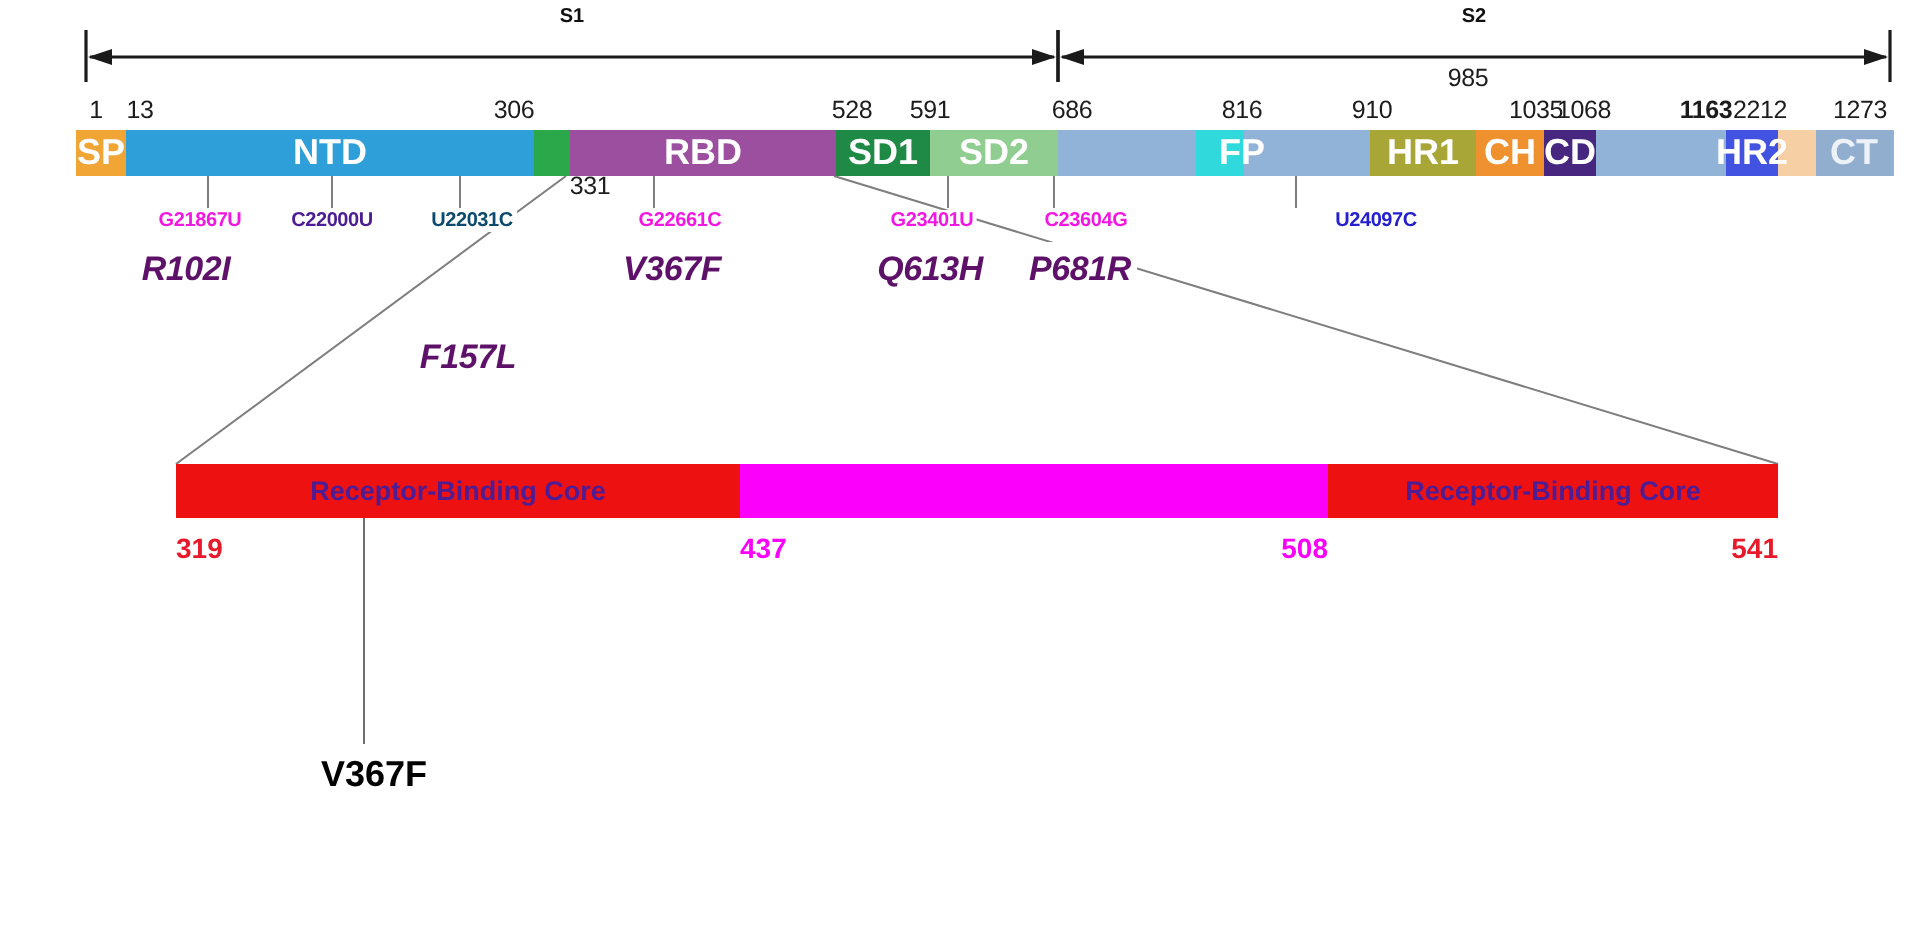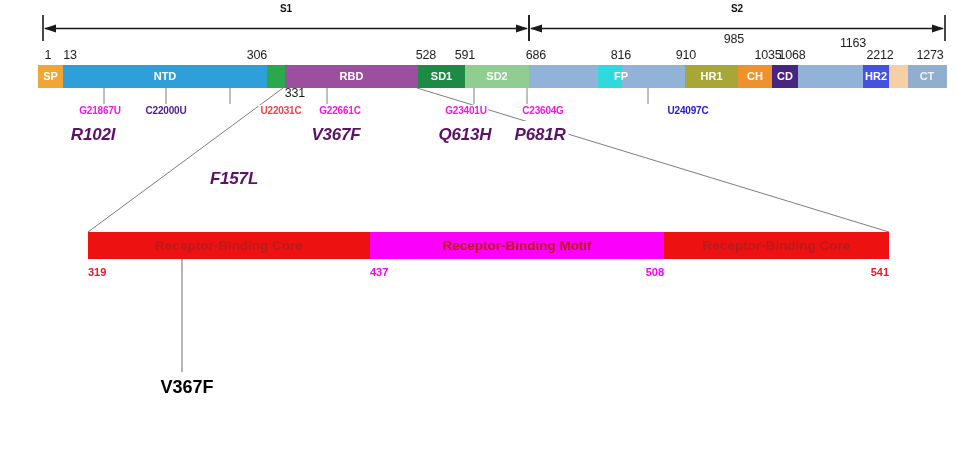--- a/index.html
+++ b/index.html
@@ -8,36 +8,36 @@
     font-family:"Liberation Sans","DejaVu Sans",sans-serif;
   }
   #line-layer{position:absolute;left:0;top:0;width:958px;height:475px;}
   .abs{position:absolute;white-space:nowrap;}
   .ctr{transform:translateX(-50%);}
   .span-label{font-size:10px;font-weight:bold;color:#111;}
   .scale-num{font-size:12.5px;color:#1c1c1c;letter-spacing:-0.2px;}
   .dom-seg{position:absolute;top:65px;height:23px;}
   .dom-label{
     position:absolute;top:65px;height:23px;line-height:23px;
-    font-size:11px;font-weight:bold;color:#ffffff;transform:translateX(-50%);
+    font-size:18px;font-weight:bold;color:#ffffff;transform:translateX(-50%);
   }
   .nt-mut{
     top:105px;font-size:10px;font-weight:bold;background:#ffffff;padding:0 2px;
     letter-spacing:-0.2px;
   }
   .aa-mut{
     top:121px;font-size:17px;font-weight:bold;font-style:italic;color:#5E1168;
     background:#ffffff;padding:4px 3px 0 3px;letter-spacing:-0.2px;
   }
   .rbd-seg{position:absolute;top:232px;height:27px;}
   .rbd-label{
     position:absolute;top:232px;height:27px;line-height:27px;font-size:13.5px;
-    font-weight:bold;color:#b91c1c;transform:translateX(-50%);
+    font-weight:bold;color:#4c1d95;transform:translateX(-50%);
   }
-  .rbd-num{top:266px;font-size:11px;font-weight:bold;}
+  .rbd-num{top:266px;font-size:14px;font-weight:bold;}
   #callout-label{
     top:377px;font-size:18px;font-weight:bold;color:#000;
   }
 </style>
 </head>
 <body>
 
 <div id="stage">
   <svg id="line-layer" width="958" height="475" viewBox="0 0 958 475">
       <line x1="43" y1="15" x2="43" y2="41" stroke="#1a1a1a" stroke-width="1.6"></line>
@@ -70,21 +70,21 @@
     <div class="abs ctr scale-num" style="left: 257px; top: 48px;">306</div>
     <div class="abs ctr scale-num" style="left: 295px; top: 48px; margin-top: 38px;">331</div>
     <div class="abs ctr scale-num" style="left: 426px; top: 48px;">528</div>
     <div class="abs ctr scale-num" style="left: 465px; top: 48px;">591</div>
     <div class="abs ctr scale-num" style="left: 536px; top: 48px;">686</div>
     <div class="abs ctr scale-num" style="left: 621px; top: 48px;">816</div>
     <div class="abs ctr scale-num" style="left: 686px; top: 48px;">910</div>
     <div class="abs ctr scale-num" style="left: 734px; top: 32px;">985</div>
     <div class="abs ctr scale-num" style="left: 768px; top: 48px;">1035</div>
     <div class="abs ctr scale-num" style="left: 792px; top: 48px;">1068</div>
-    <div class="abs ctr scale-num" style="left: 853px; top: 36px;">1163</div>
+    <div class="abs ctr scale-num" style="left: 853px; top: 48px; font-weight: bold;">1163</div>
     <div class="abs ctr scale-num" style="left: 880px; top: 48px;">2212</div>
     <div class="abs ctr scale-num" style="left: 930px; top: 48px;">1273</div>
     <div class="abs dom-seg" style="left: 38px; width: 25px; top: 65px; height: 23px; background: rgb(240, 165, 53);"></div>
     <div class="abs dom-seg" style="left: 63px; width: 204px; top: 65px; height: 23px; background: rgb(46, 159, 217);"></div>
     <div class="abs dom-seg" style="left: 267px; width: 18px; top: 65px; height: 23px; background: rgb(43, 168, 74);"></div>
     <div class="abs dom-seg" style="left: 285px; width: 133px; top: 65px; height: 23px; background: rgb(156, 79, 159);"></div>
     <div class="abs dom-seg" style="left: 418px; width: 47px; top: 65px; height: 23px; background: rgb(31, 138, 70);"></div>
     <div class="abs dom-seg" style="left: 465px; width: 64px; top: 65px; height: 23px; background: rgb(144, 205, 144);"></div>
     <div class="abs dom-seg" style="left: 529px; width: 418px; top: 65px; height: 23px; background: rgb(144, 179, 215);"></div>
     <div class="abs dom-seg" style="left: 598px; width: 24px; top: 65px; height: 23px; background: rgb(48, 217, 219);"></div>
@@ -100,33 +100,32 @@
     <div class="abs dom-label" style="left: 441.5px; top: 65px; color: rgb(255, 255, 255);">SD1</div>
     <div class="abs dom-label" style="left: 497px; top: 65px; color: rgb(255, 255, 255); text-align: right;">SD2</div>
     <div class="abs dom-label" style="left: 621px; top: 65px; color: rgb(255, 255, 255);">FP</div>
     <div class="abs dom-label" style="left: 711.5px; top: 65px; color: rgb(255, 255, 255);">HR1</div>
     <div class="abs dom-label" style="left: 755px; top: 65px; color: rgb(255, 255, 255);">CH</div>
     <div class="abs dom-label" style="left: 785px; top: 65px; color: rgb(255, 255, 255);">CD</div>
     <div class="abs dom-label" style="left: 876px; top: 65px; color: rgb(255, 255, 255);">HR2</div>
     <div class="abs dom-label" style="left: 927px; top: 65px; color: rgb(237, 242, 248);">CT</div>
     <div class="abs ctr nt-mut" style="left: 100px; color: rgb(242, 23, 226);">G21867U</div>
     <div class="abs ctr nt-mut" style="left: 166px; color: #4c1d95;">C22000U</div>
-    <div class="abs ctr nt-mut" style="left: 236px; color: #ef4444; margin-left: 45px;">U22031C</div>
+    <div class="abs ctr nt-mut" style="left: 236px; color: #0c4a6e;">U22031C</div>
     <div class="abs ctr nt-mut" style="left: 340px; color: rgb(242, 23, 226);">G22661C</div>
     <div class="abs ctr nt-mut" style="left: 466px; color: rgb(242, 23, 226);">G23401U</div>
     <div class="abs ctr nt-mut" style="left: 543px; color: rgb(242, 23, 226);">C23604G</div>
     <div class="abs ctr nt-mut" style="left: 688px; color: rgb(36, 32, 206);">U24097C</div>
     <div class="abs ctr aa-mut" style="left: 93px;">R102I</div>
     <div class="abs ctr aa-mut" style="left: 234px; margin-top: 44px;">F157L</div>
     <div class="abs ctr aa-mut" style="left: 336px;">V367F</div>
     <div class="abs ctr aa-mut" style="left: 465px;">Q613H</div>
     <div class="abs ctr aa-mut" style="left: 540px;">P681R</div>
     <div class="abs rbd-seg" style="left: 88px; width: 282px; top: 232px; height: 27px; background: rgb(238, 17, 17);"></div>
     <div class="abs rbd-label" style="left: 229px; top: 232px;">Receptor-Binding Core</div>
     <div class="abs rbd-seg" style="left: 370px; width: 294px; top: 232px; height: 27px; background: rgb(251, 0, 251);"></div>
-    <div class="abs rbd-label" style="left: 517px; top: 232px;">Receptor-Binding Motif</div>
     <div class="abs rbd-seg" style="left: 664px; width: 225px; top: 232px; height: 27px; background: rgb(238, 17, 17);"></div>
     <div class="abs rbd-label" style="left: 776.5px; top: 232px;">Receptor-Binding Core</div>
     <div class="abs rbd-num" style="color: rgb(232, 25, 43); left: 88px;">319</div>
     <div class="abs rbd-num" style="color: rgb(251, 0, 251); left: 370px;">437</div>
     <div class="abs rbd-num" style="color: rgb(251, 0, 251); right: 294px;">508</div>
     <div class="abs rbd-num" style="color: rgb(232, 25, 43); right: 69px;">541</div>
   </div>
 
 </body></html>

